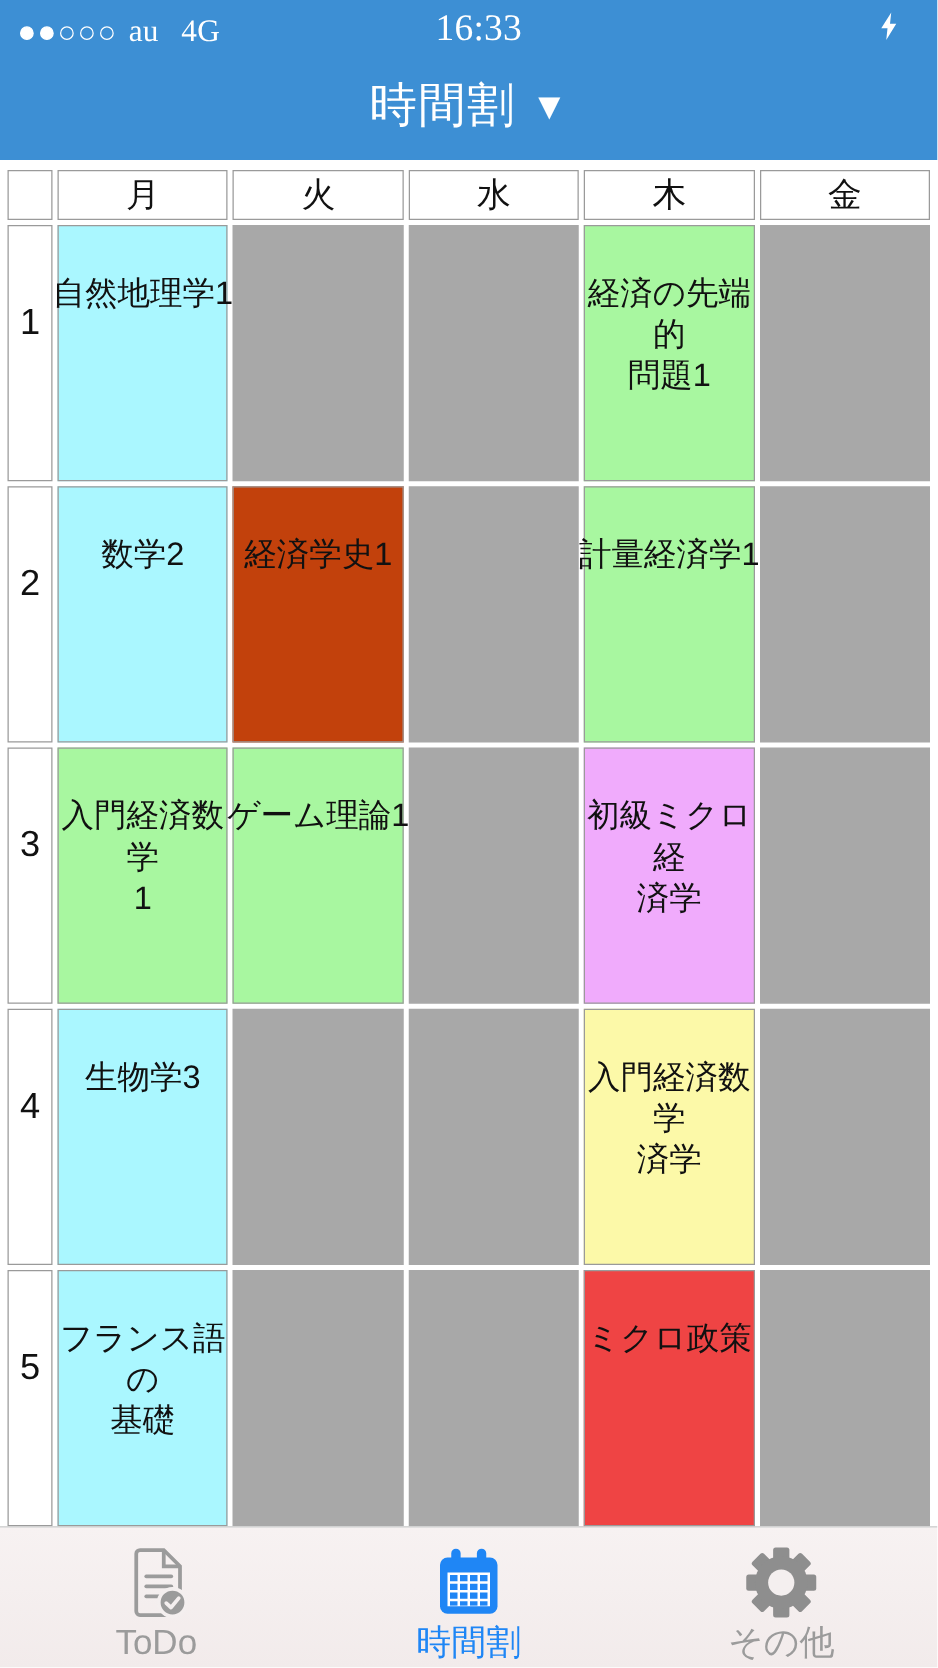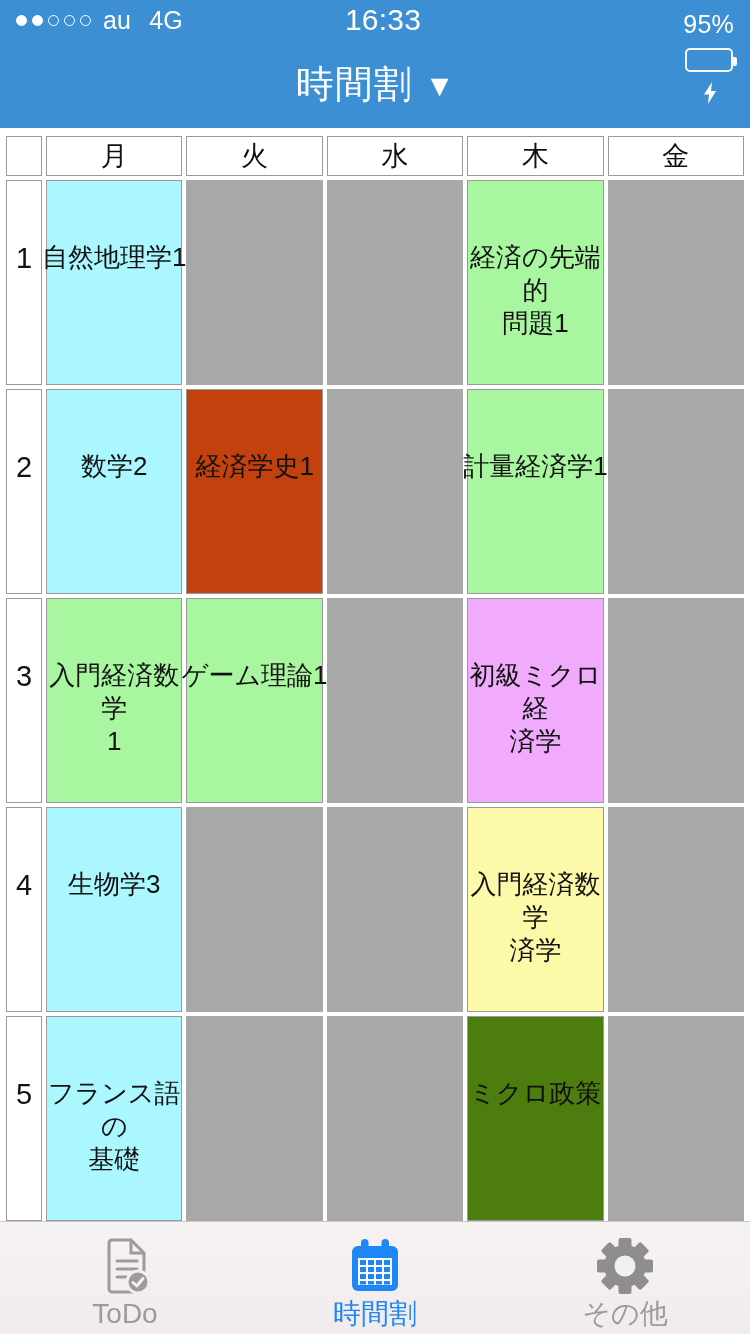--- a/index.html
+++ b/index.html
@@ -30,25 +30,26 @@
   .navbar {
     background: #3d8fd4;
     color: #ffffff;
     flex: 0 0 128px;
     position: relative;
   }
 
   .statusbar {
     height: 40px;
     display: flex;
-    align-items: center;
+    align-items: flex-end;
     padding: 0 16px;
     font-size: 26px;
     letter-spacing: 0.2px;
     position: relative;
+    font-family: Liberation Serif, serif;
   }
 
   .status-left {
     display: flex;
     align-items: center;
     gap: 12px;
     flex: 0 0 auto;
   }
 
   .signal-dots {
@@ -219,21 +220,20 @@
   .slot .label {
     position: absolute;
     top: 18%;
     left: -6px;
     right: -6px;
     text-align: center;
     font-size: 26px;
     line-height: 1.28;
     color: #111111;
     white-space: pre-line;
-    margin-top: 23px;
   }
 
   
   .tabbar {
     flex: 0 0 113px;
     background: linear-gradient(#f7f2f2, #f2ebeb);
     border-top: 1.5px solid #c8c8c8;
     display: flex;
     align-items: stretch;
   }
@@ -416,21 +416,21 @@
           <div class="slot cyan filled" style="background: rgb(170, 247, 255); border-color: rgb(154, 154, 154);">
             <div class="label">フランス語の
 基礎</div>
           </div>
           <div class="slot empty" style="background: rgb(168, 168, 168);">
             <div class="label"></div>
           </div>
           <div class="slot empty" style="background: rgb(168, 168, 168);">
             <div class="label"></div>
           </div>
-          <div class="slot green filled" style="background: #4d7c0f; border-color: rgb(154, 154, 154);">
+          <div class="slot green filled" style="background: #ef4444; border-color: rgb(154, 154, 154);">
             <div class="label">ミクロ政策</div>
           </div>
           <div class="slot empty" style="background: rgb(168, 168, 168);">
             <div class="label"></div>
           </div>
         </div>
       </div>
   </div>
 
   <div class="tabbar">

